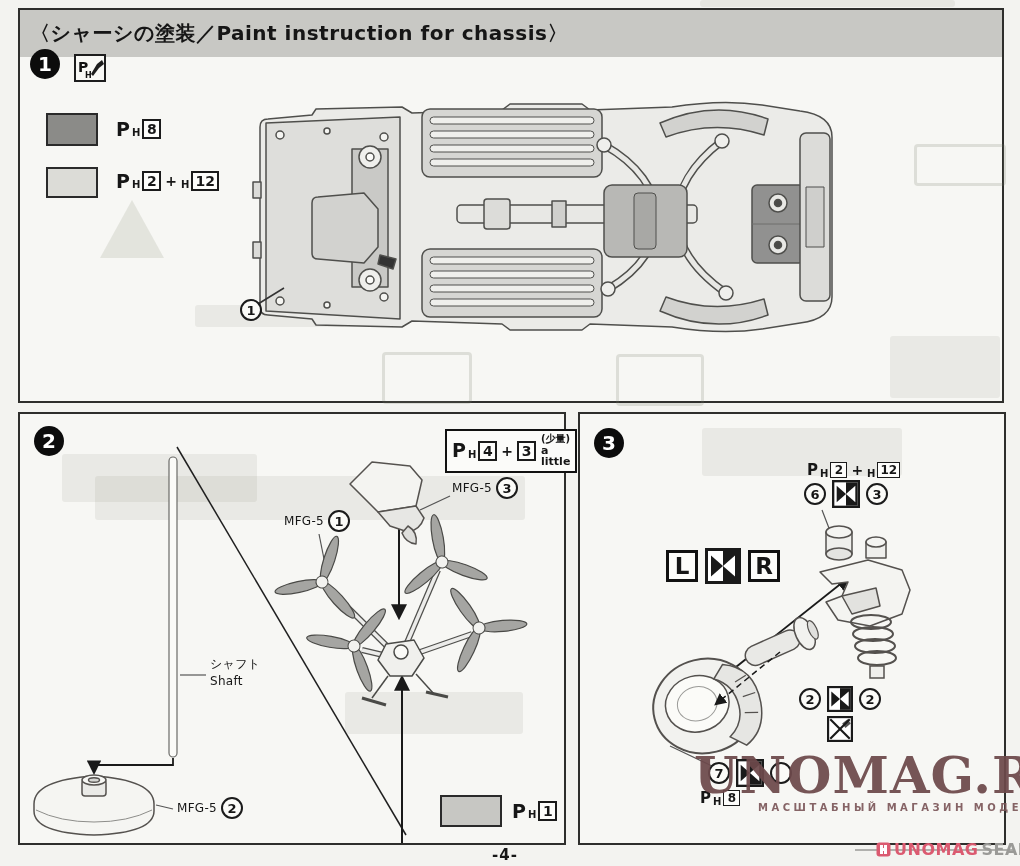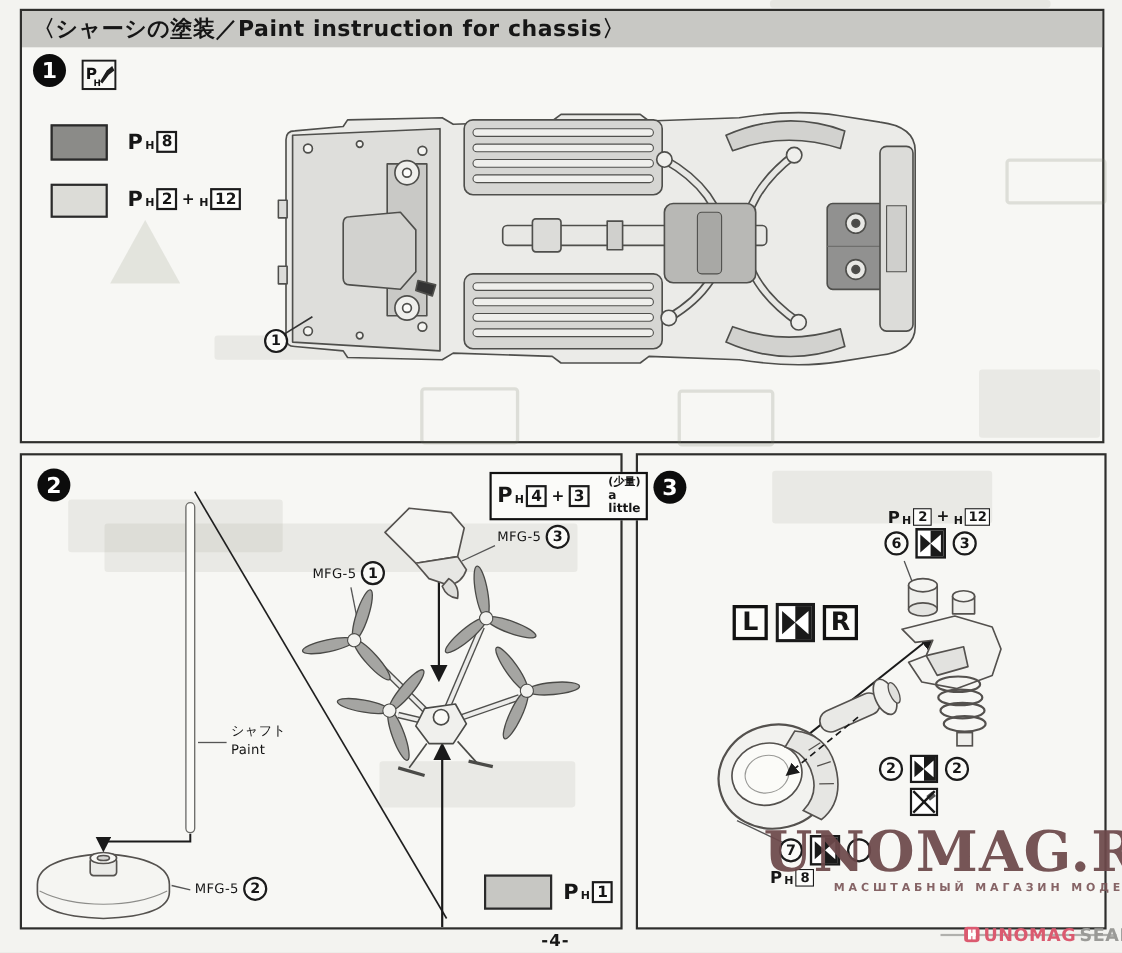--- a/index.html
+++ b/index.html
@@ -1,20 +1,20 @@
 <!DOCTYPE html>
 <html><head>
 <meta charset="utf-8">
 <style>
   html,body{margin:0;padding:0;background:#e8e8e5;}
   #page{position:relative;width:1020px;height:866px;background:#f3f3f0;overflow:hidden;
         font-family:"DejaVu Sans","Liberation Sans",sans-serif;color:#161616;}
   .abs{position:absolute;}
   .panel{position:absolute;background:#f7f7f4;border:2px solid #2e2e2c;box-sizing:border-box;}
-  .hdrband{position:absolute;left:0;top:0;right:0;height:33px;background:#c8c8c4;display:flex;align-items:center;}
+  .hdrband{position:absolute;left:0;top:0;right:0;height:47px;background:#c8c8c4;display:flex;align-items:center;}
   .hdrtitle{font-size:20px;font-weight:bold;padding-left:10px;letter-spacing:.5px;white-space:nowrap;}
   .step{position:absolute;width:30px;height:30px;border-radius:50%;background:#0c0c0c;color:#fff;
         display:flex;align-items:center;justify-content:center;font-size:20px;font-weight:bold;z-index:6;}
   .co{display:inline-flex;width:22px;height:22px;border:2px solid #1b1b1b;border-radius:50%;background:#fbfbf8;
       align-items:center;justify-content:center;font-size:13px;font-weight:bold;box-sizing:border-box;flex:none;}
   .bnum{display:inline-block;min-width:11px;border:2px solid #1b1b1b;background:#fdfdfb;padding:0 2px;
         font-weight:bold;font-size:14px;line-height:16px;text-align:center;}
   .php{font-weight:bold;font-size:19px;line-height:1;}
   .phh{font-weight:bold;font-size:10px;position:relative;top:4px;line-height:1;}
   .plus{font-weight:bold;font-size:14px;margin:0 2px;}
@@ -24,21 +24,21 @@
   .swatch{position:absolute;border:2px solid #2a2a2a;box-sizing:border-box;z-index:4;}
   .plbl{font-size:12px;letter-spacing:.3px;}
   .partlabel{position:absolute;display:flex;align-items:center;gap:4px;z-index:5;white-space:nowrap;}
   .lrbox{display:inline-flex;width:32px;height:32px;border:3px solid #111;background:#fcfcfa;align-items:center;
          justify-content:center;font-size:23px;font-weight:bold;box-sizing:border-box;flex:none;}
   .ghost{position:absolute;background:rgba(125,130,108,0.11);border-radius:3px;z-index:1;}
   .ghostbox{position:absolute;border:3px solid rgba(120,125,105,0.20);border-radius:4px;background:transparent;z-index:1;}
   .ghosttri{position:absolute;background:rgba(125,130,108,0.16);clip-path:polygon(50% 0,100% 100%,0 100%);z-index:1;}
   .notebox{position:absolute;border:2px solid #111;background:#fbfbf9;display:flex;align-items:center;
            padding:3px 5px;gap:2px;z-index:5;}
-  .notestack{display:flex;flex-direction:column;line-height:1.05;margin-left:15px;}
+  .notestack{display:flex;flex-direction:column;line-height:1.05;margin-left:3px;}
   .notestack .jp{font-size:10px;font-weight:bold;}
   .notestack .en{font-size:11px;font-weight:bold;}
   .wm-title{position:absolute;z-index:20;font-family:"DejaVu Serif","Liberation Serif",serif;font-weight:bold;
             font-size:51px;color:#6d494b;opacity:.93;letter-spacing:1px;white-space:nowrap;}
   .wm-sub{position:absolute;z-index:20;font-size:10px;font-weight:bold;color:#7a5557;letter-spacing:3.5px;
           opacity:.9;white-space:nowrap;}
   .pageno{position:absolute;font-size:15px;font-weight:bold;letter-spacing:1px;z-index:6;}
   .hslogo{position:absolute;display:flex;align-items:center;gap:3px;z-index:21;}
   .hslogo .hb{color:#db5a70;font-weight:bold;font-size:16px;letter-spacing:.5px;}
   .hslogo .sr{color:#9a9a97;font-weight:bold;font-size:16px;letter-spacing:.5px;}
@@ -266,21 +266,21 @@
     <div class="partlabel" style="left:432px;top:63px;">
       <span class="plbl">MFG-5</span>
       <span class="co">3</span>
     </div>
     <div class="partlabel" style="left:264px;top:96px;">
       <span class="plbl">MFG-5</span>
       <span class="co">1</span>
     </div>
     <div class="partlabel" style="left:190px;top:242px;flex-direction:column;align-items:flex-start;gap:1px;text-align:center;">
       <span class="plbl">シャフト</span>
-      <span class="plbl">Paint</span>
+      <span class="plbl">Shaft</span>
     </div>
     <div class="partlabel" style="left:157px;top:383px;">
       <span class="plbl">MFG-5</span>
       <span class="co">2</span>
     </div>
 
     <div class="swatch" style="left:420px;top:381px;width:62px;height:32px;background:#c7c7c3;"></div>
     <div class="phrow" style="left:492px;top:387px;">
       <span class="php">P</span>
         <span class="phh">H</span>

